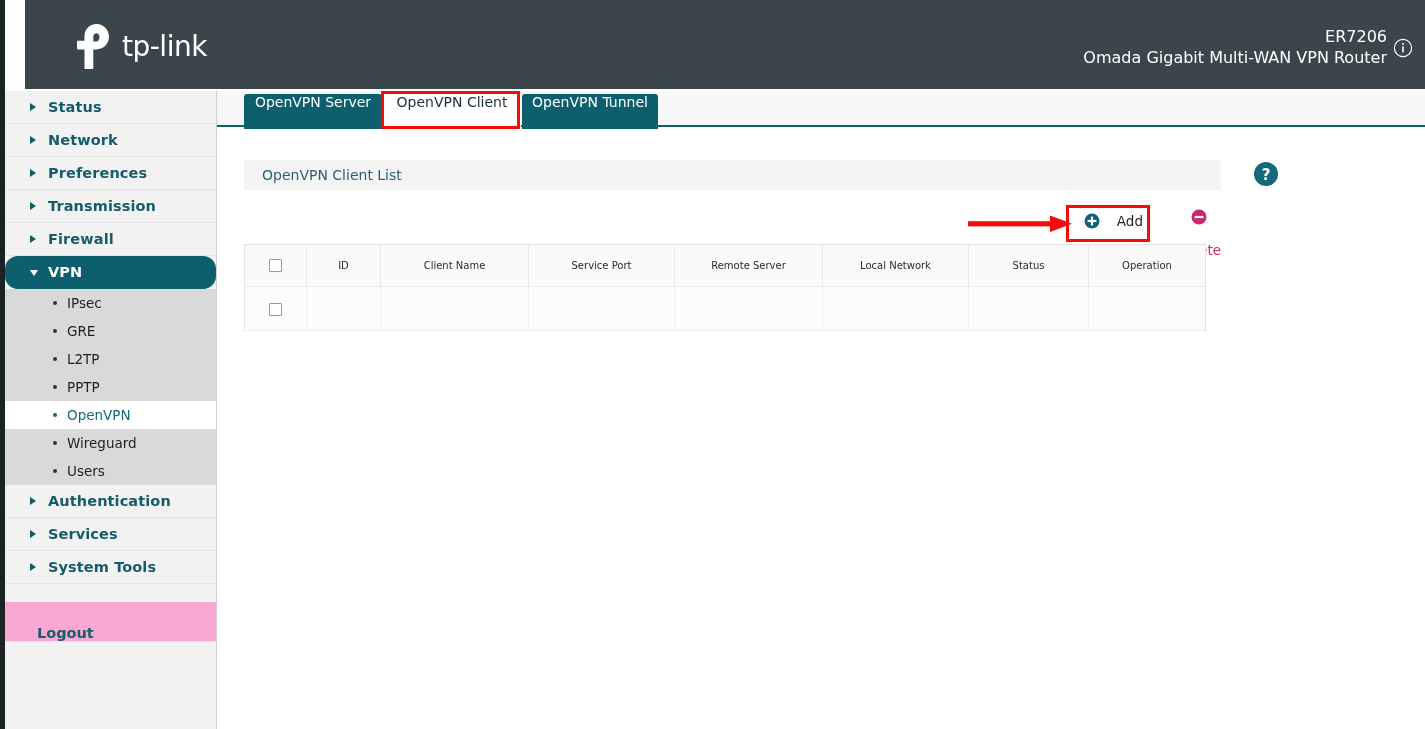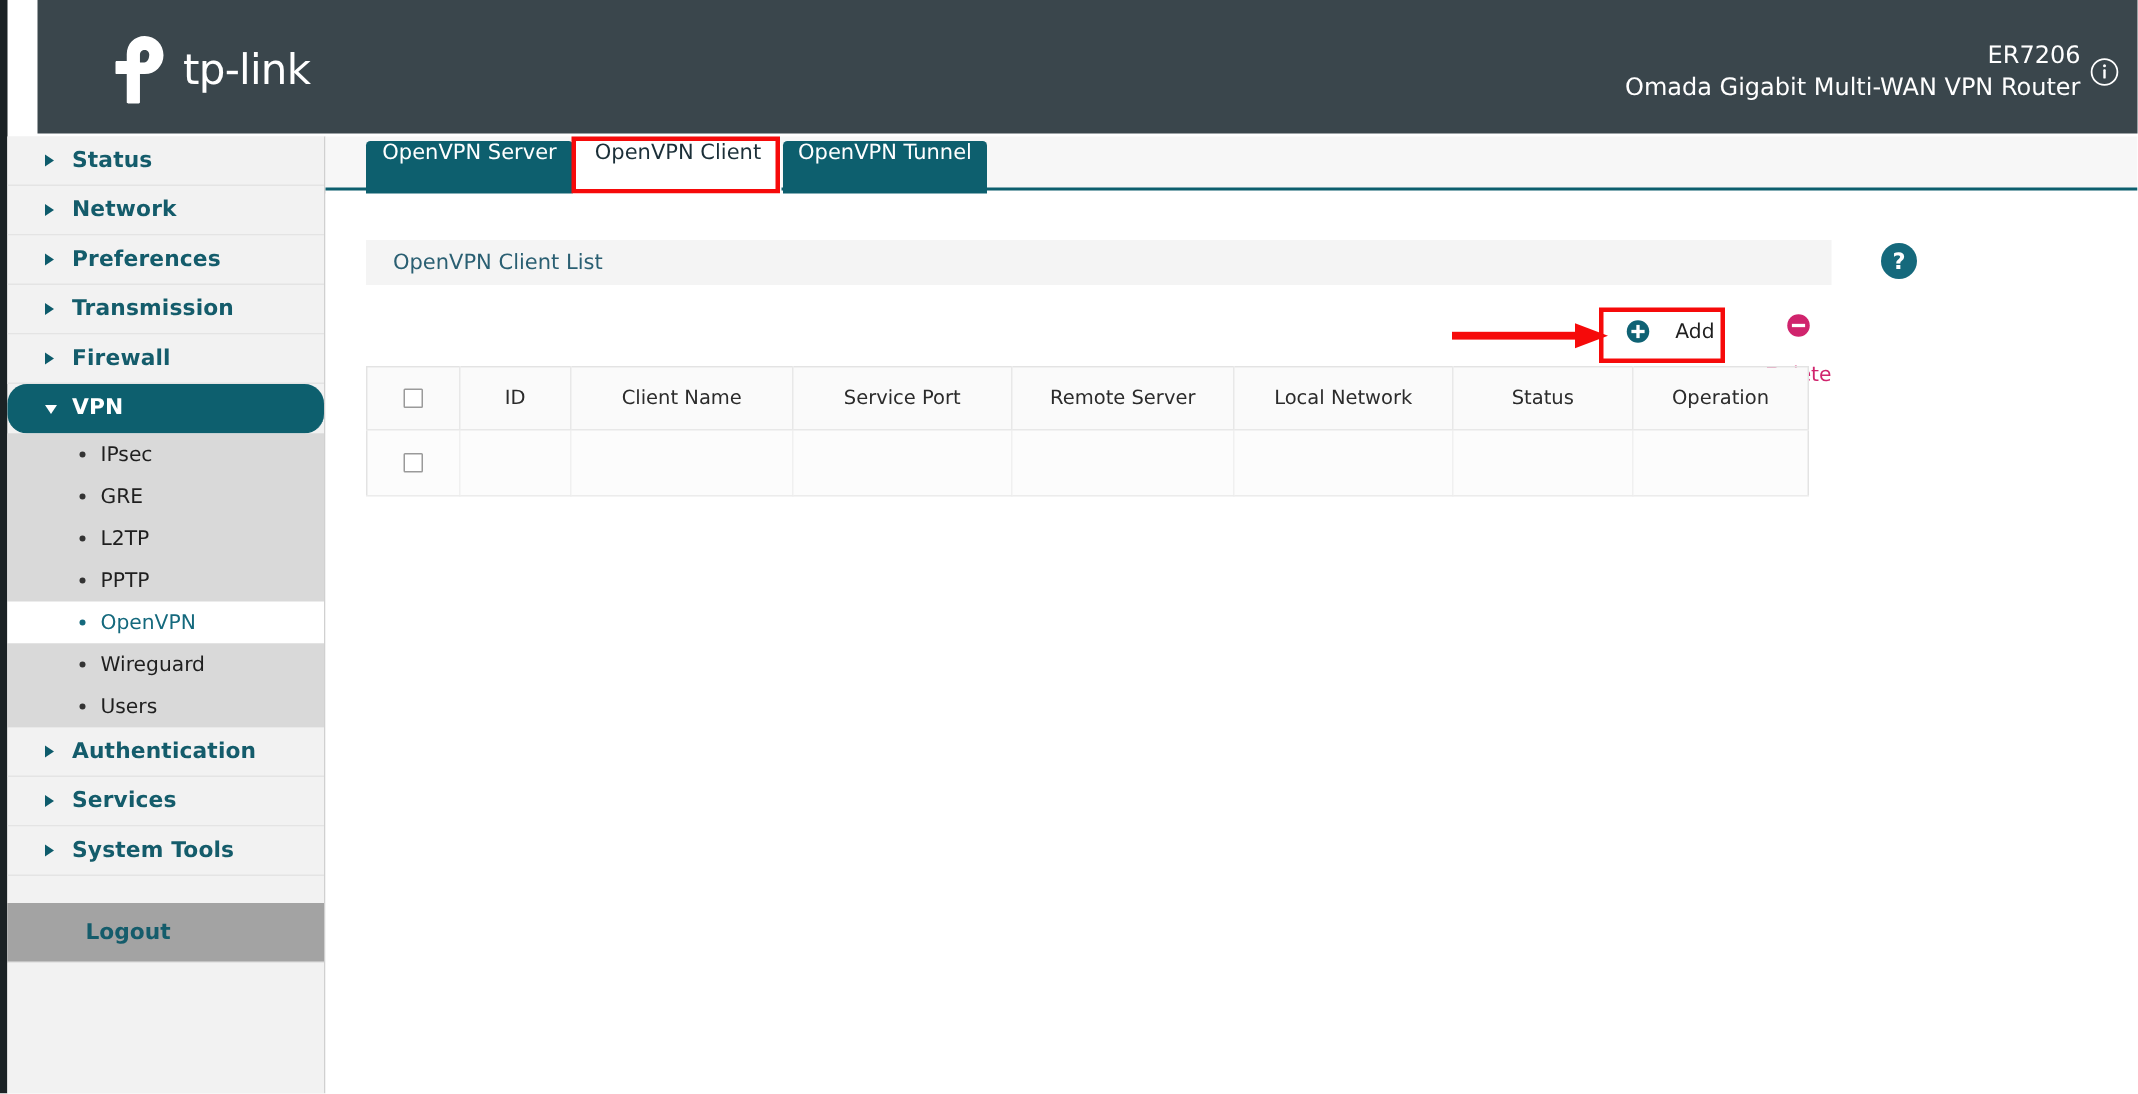--- a/index.html
+++ b/index.html
@@ -86,22 +86,22 @@
     width: 4px; height: 4px; border-radius: 50%; background: #333;
     margin-right: 10px; flex: 0 0 4px;
   }
   .sub-item .slabel { font-size: 13.5px; color: #1f1f1f; }
   .sub-item.active { background: #ffffff; }
   .sub-item.active .slabel { color: #14697d; }
   .sub-item.active .dot { background: #14697d; }
 
   .nav-gap { height: 18px; background: #f2f2f2; }
   .logout-item {
-    height: 40px; display: flex; align-items: center; padding-left: 52px;
-    background: #a3a3a3; border-bottom: 1px solid #e4e4e4; cursor: pointer;
+    height: 40px; display: flex; align-items: flex-end; padding-left: 32px;
+    background: #f9a8d4; border-bottom: 1px solid #e4e4e4; cursor: pointer;
   }
   .logout-item .label { font-size: 14.5px; font-weight: bold; color: #145c6b; }
   .sidebar-filler { background: #f2f2f2; height: 100%; }
 
   
   .tabbar {
     position: absolute; left: 217px; top: 91px; width: 1208px; height: 36px;
     background: #f7f7f7;
     border-bottom: 2px solid #0d5f6e;
   }
@@ -162,21 +162,21 @@
     width: 105px; height: 20px; pointer-events: none;
   }
 
   
   .table {
     position: absolute; left: 27px; top: 115px; width: 961px;
     border: 1px solid #e3e3e3; border-collapse: collapse;
     table-layout: fixed;
   }
   .table th {
-    height: 42px; background: #fafafa; font-size: 13px; font-weight: normal;
+    height: 42px; background: #fafafa; font-size: 10px; font-weight: normal;
     color: #2b2b2b; border-right: 1px solid #e8e8e8;
     border-bottom: 1px solid #e8e8e8; text-align: center;
   }
   .table td {
     height: 44px; background: #fcfcfc; border-right: 1px solid #f0f0f0;
     border-bottom: 1px solid #ececec; text-align: center;
     font-size: 13px; color: #333;
   }
   .table th:last-child, .table td:last-child { border-right: none; }
   .cbx {

